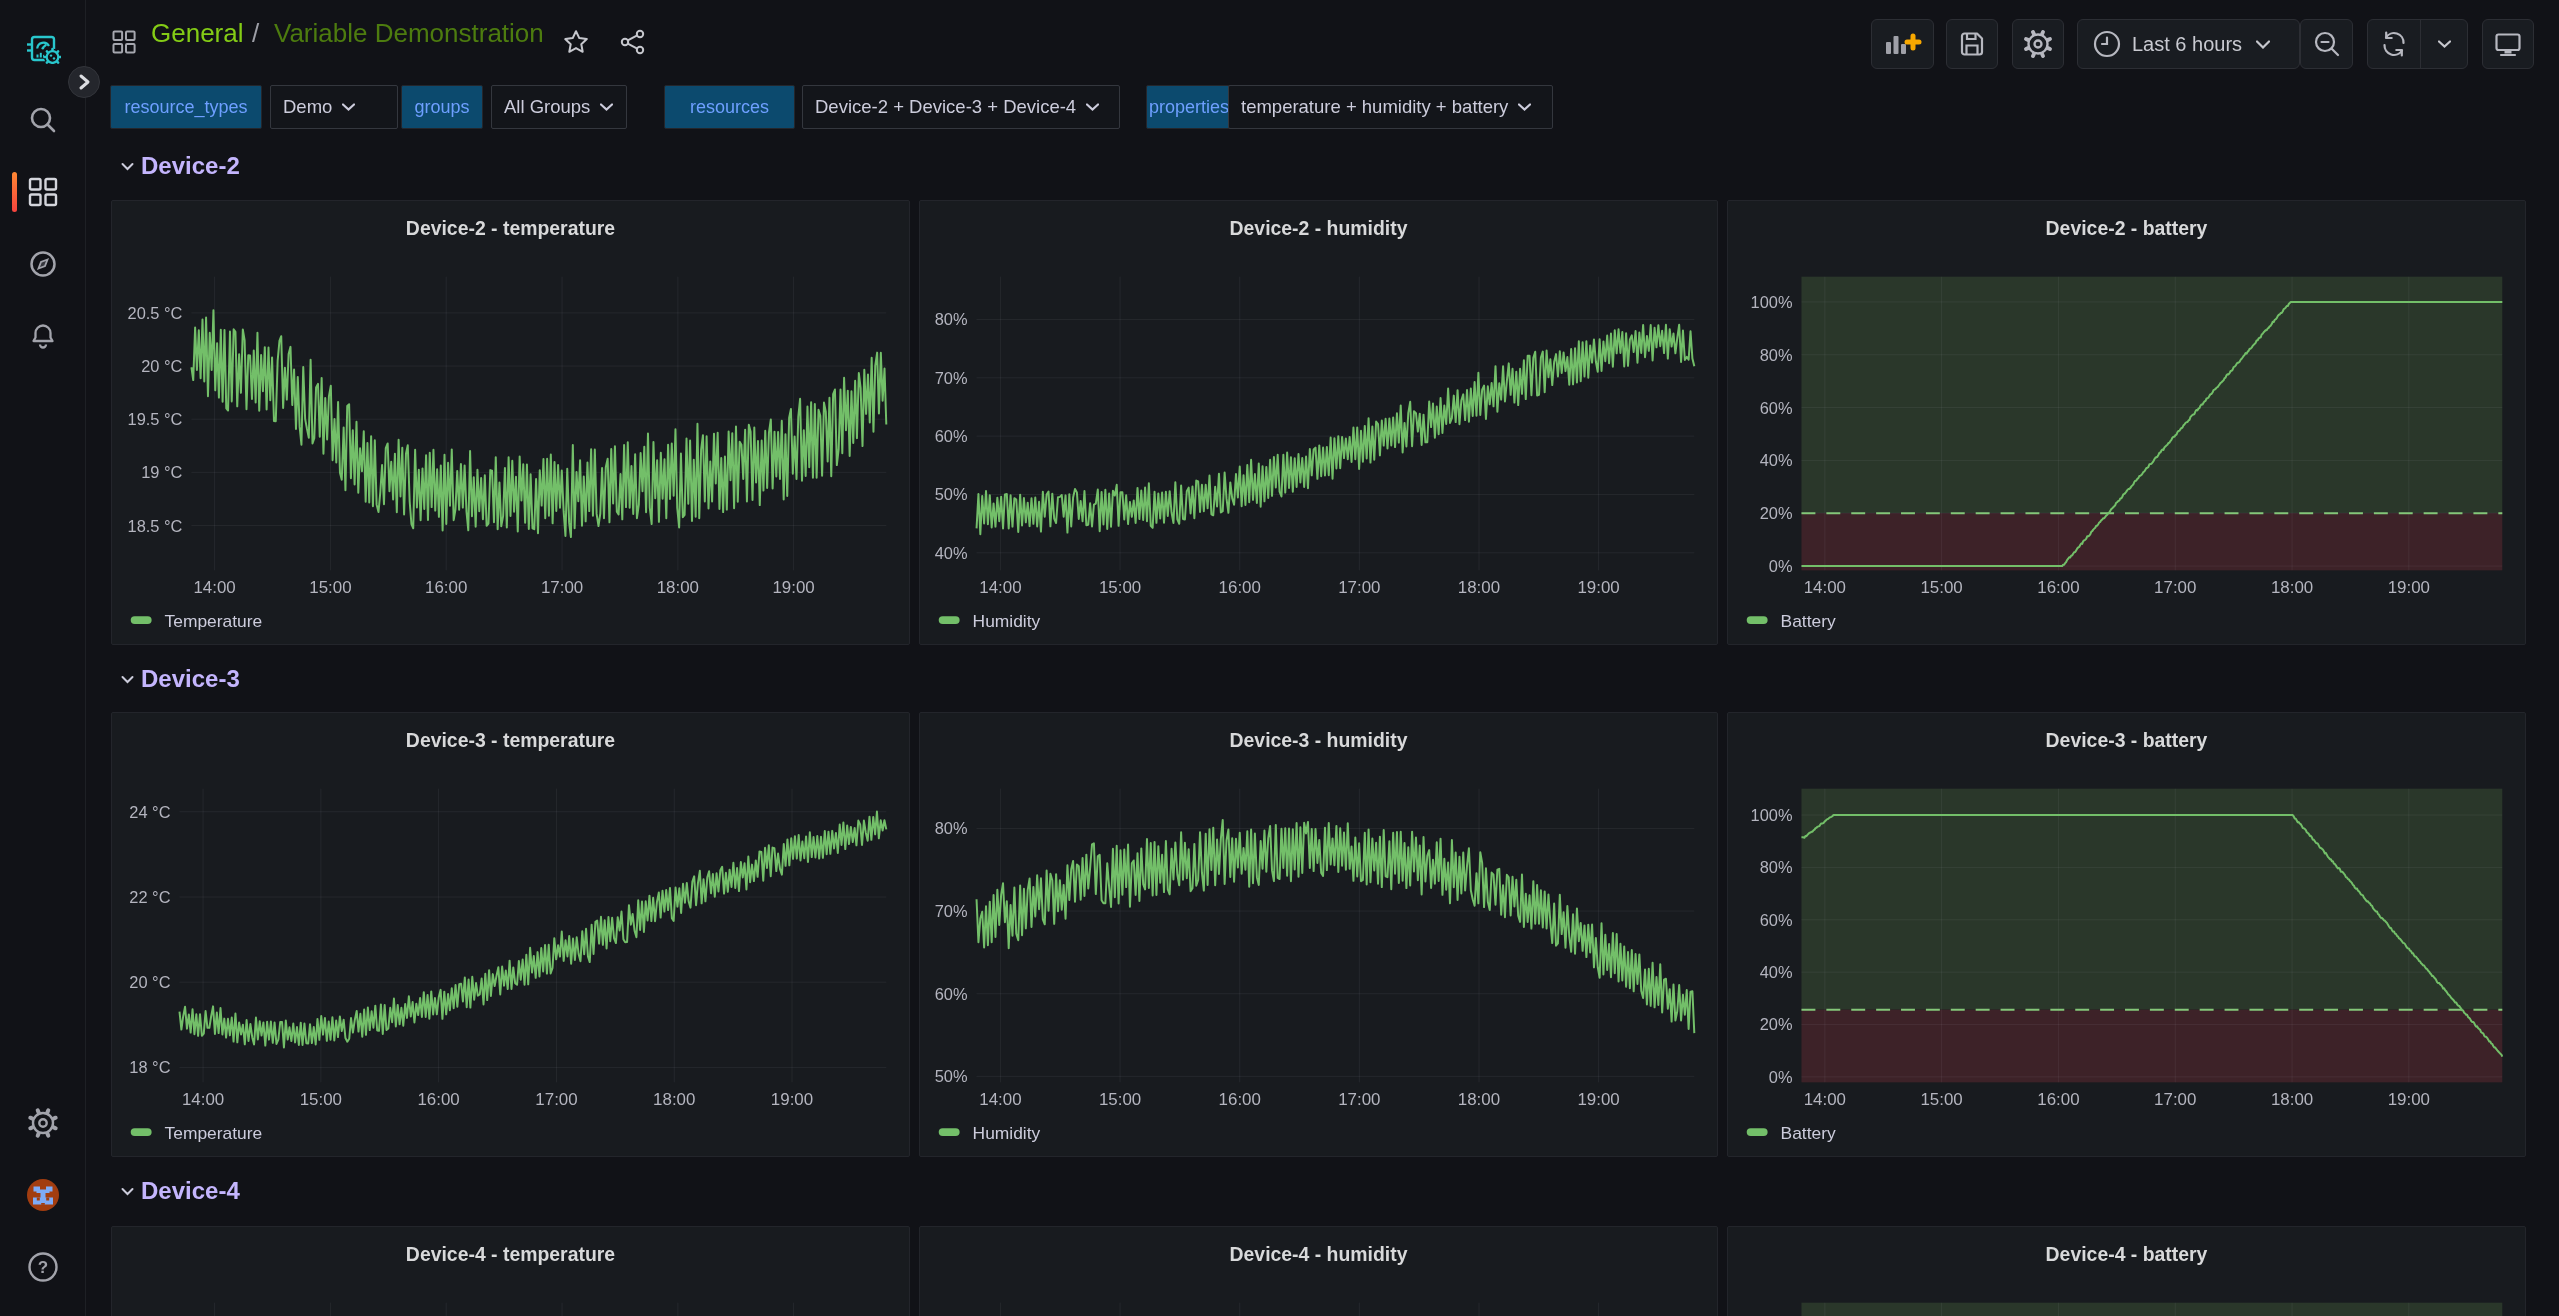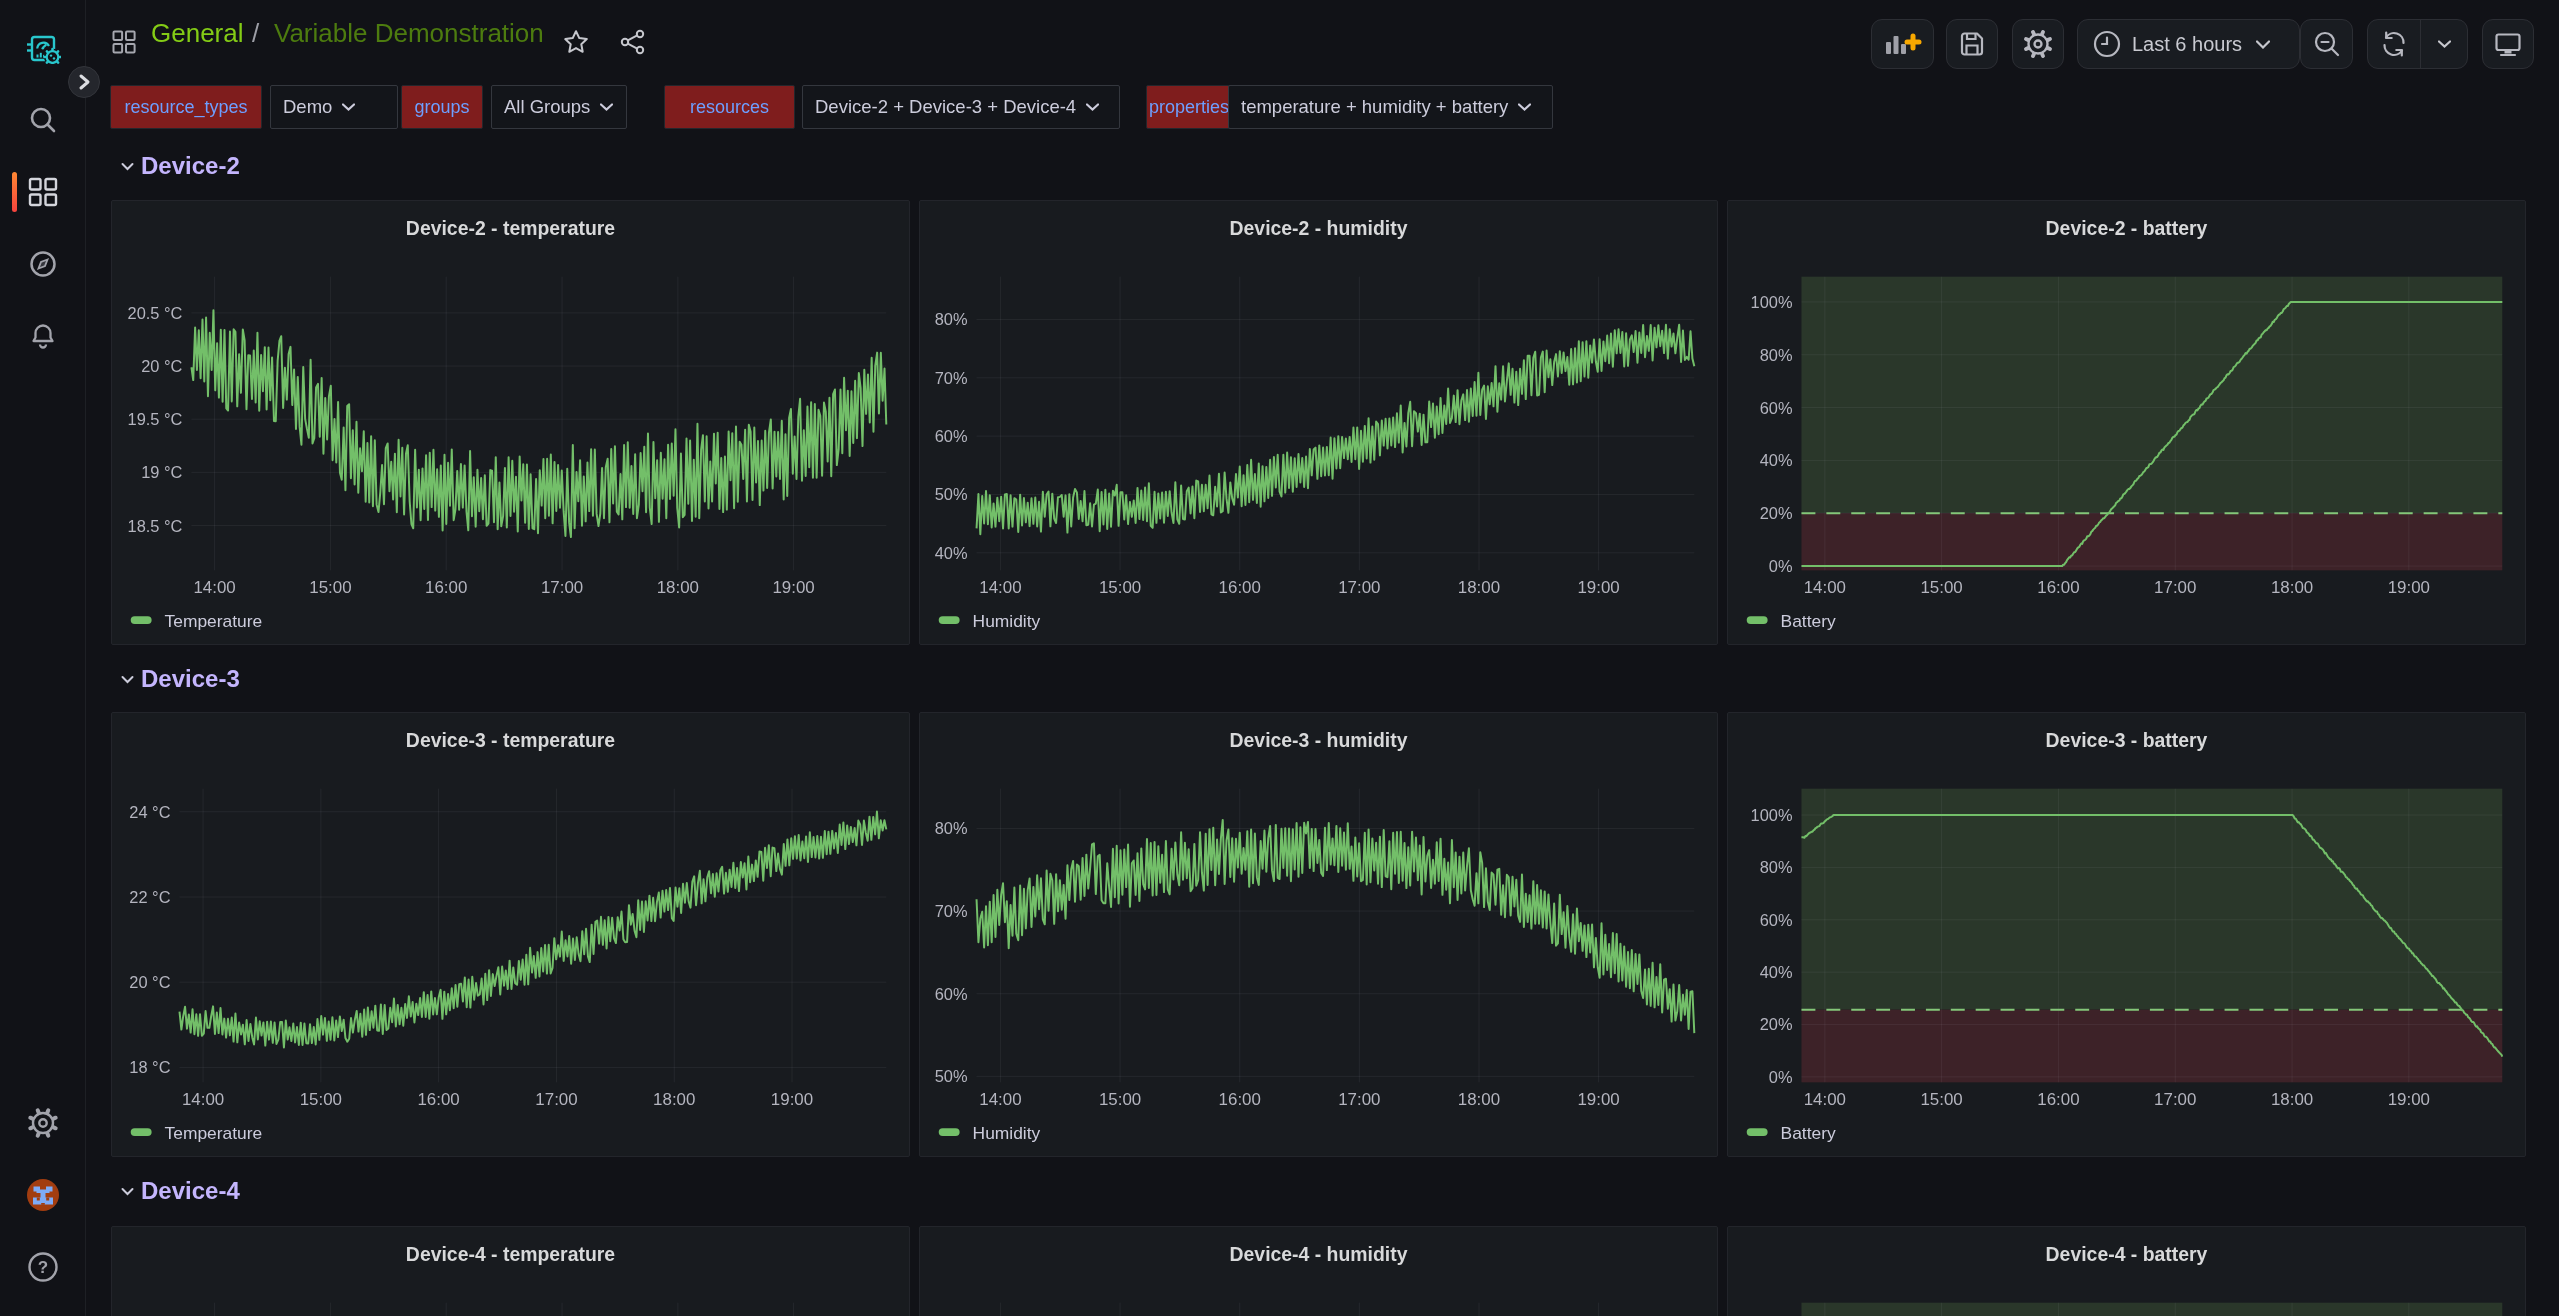--- a/index.html
+++ b/index.html
@@ -2,24 +2,24 @@
 <html><head><meta charset="utf-8"><style>
 * { margin:0; padding:0; box-sizing:border-box; }
 body { font-family:"Liberation Sans", sans-serif; background:#111217; width:2559px; height:1316px; overflow:hidden; }
 #page { position:relative; width:2559px; height:1316px; background:#111217; overflow:hidden; }
 #sidebar { position:absolute; left:0; top:0; width:86px; height:1316px; border-right:1px solid #1e2025; }
 .sico { position:absolute; left:50%; transform:translateX(-50%); }
 #expandbtn { position:absolute; left:68px; top:66px; width:32px; height:32px; border-radius:50%; background:#24262c; border:1px solid #33353b; display:flex; align-items:center; justify-content:center; z-index:5; }
 .accent { position:absolute; left:12px; top:172px; width:5px; height:40px; border-radius:3px; background:linear-gradient(180deg,#ff8833 0%,#f5433e 100%); }
 .panel { position:absolute; width:799px; height:445px; background:#181b1f; border:1px solid #23252b; border-radius:2px; }
 .sechdr { position:absolute; display:flex; align-items:center; font-size:24px; font-weight:bold; color:#c4b5fd; }
-.chip { position:absolute; top:85px; height:44px; background:#7f1d1d; border:1px solid #24262c; border-radius:2px; color:#6e9fff; font-size:18px; font-weight:500; display:flex; align-items:center; justify-content:center; }
+.chip { position:absolute; top:85px; height:44px; background:#0c4a6e; border:1px solid #24262c; border-radius:2px; color:#6e9fff; font-size:18px; font-weight:500; display:flex; align-items:center; justify-content:center; }
 .dd { position:absolute; top:85px; height:44px; background:#13151a; border:1px solid #34373e; border-radius:2px; color:#ccccdc; font-size:18.5px; display:flex; align-items:center; padding:0 12px; white-space:nowrap; }
 .dd .chev { margin-left:10px; display:flex; }
-.tbtn { position:absolute; top:19px; height:50px; background:#191c21; border:1px solid #2c2e34; border-radius:11px; display:flex; align-items:center; justify-content:center; }
+.tbtn { position:absolute; top:19px; height:50px; background:#191c21; border:1px solid #2c2e34; border-radius:6px; display:flex; align-items:center; justify-content:center; }
 .crumbtxt { position:absolute; top:0; height:66px; display:flex; align-items:center; font-size:26px; }
 </style></head>
 <body>
 <div id="page">
 <div id="sidebar">
   <div class="sico" style="top:30px"><svg width="36" height="34" viewBox="0 0 36 34" fill="none" style="">
           <rect x="7" y="7" width="22" height="23" rx="2.5" stroke="#29c7cd" stroke-width="2.4"></rect>
           <line x1="2" y1="14.5" x2="7" y2="14.5" stroke="#29c7cd" stroke-width="2.4"></line>
           <line x1="2" y1="20.5" x2="7" y2="20.5" stroke="#29c7cd" stroke-width="2.4"></line>
           <path d="M12.2 18.5 a6.3 6.3 0 0 1 11.8-2.5" stroke="#29c7cd" stroke-width="2.2" fill="none"></path>

